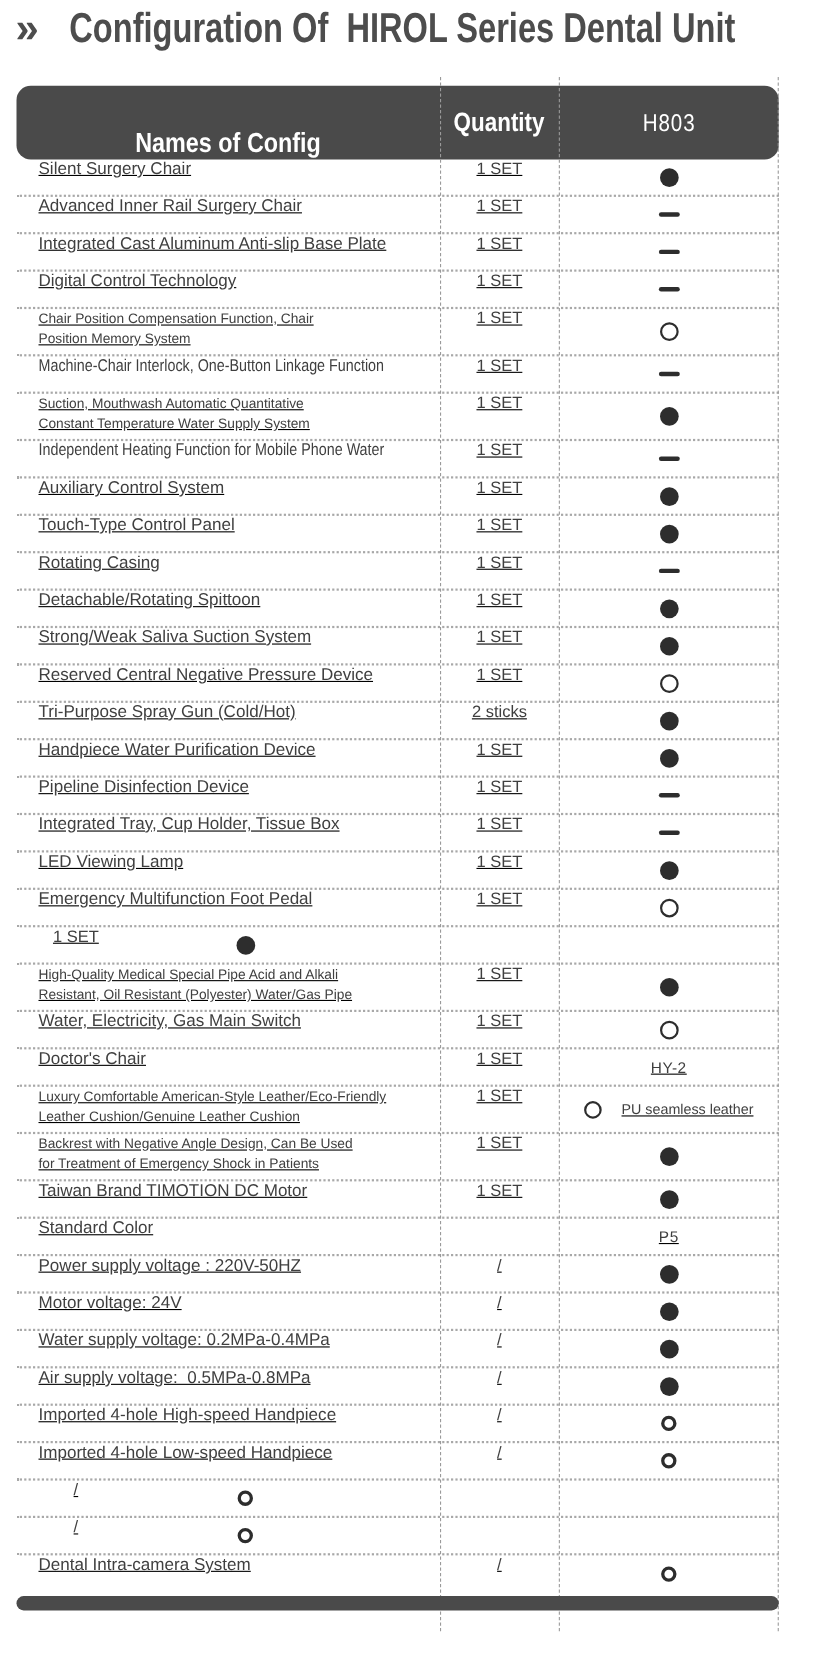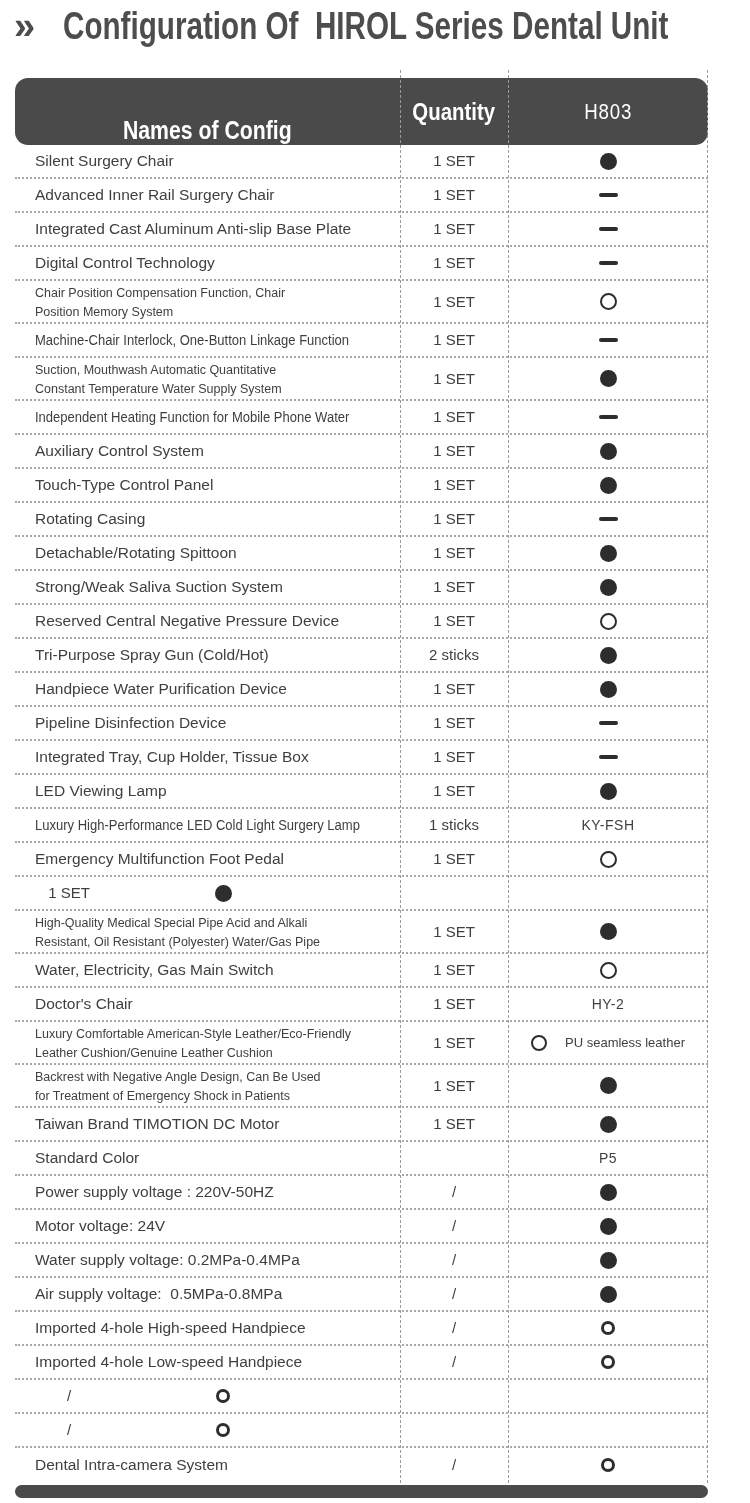--- a/index.html
+++ b/index.html
@@ -18,21 +18,21 @@
 
   .thead { position:relative; z-index:1; height:67px; background:#4a4a4a; border-radius:13px;
            display:flex; align-items:center; color:#ffffff; }
   .th { text-align:center; }
   .th-inner { display:inline-block; transform:scaleX(0.85); transform-origin:center; white-space:nowrap; }
   .th1 { width:385px; font-size:25px; font-weight:bold;margin-top:38px; }
   .th2 { width:108px; font-size:24px; font-weight:bold; }
   .th3 { width:200px; font-size:22px; font-weight:normal; letter-spacing:1px; }
 
   .tbody { position:relative; }
-  .row { display:flex; align-items:center; height:34px; border-bottom:2px dotted #a8a8a8; }
+  .row { display:flex; height:34px; border-bottom:2px dotted #a8a8a8;text-decoration:underline; }
   .row.tall { height:43px; }
   .row:last-child { border-bottom:none; }
 
   .c-name { width:385px; padding-left:20px; }
   .c-qty  { width:108px; text-align:center; }
   .c-mark { width:200px; display:flex; justify-content:center; align-items:center; }
 
   .name { font-size:15.5px; color:#3f3f3f; white-space:pre-wrap; line-height:1.2; }
   .tall .name { font-size:12.5px; line-height:1.32; }
   .name.condensed { display:inline-block; font-size:15.5px; white-space:nowrap;
@@ -303,31 +303,20 @@
       <span class="name">LED Viewing Lamp</span>
     </div>
     <div class="c-qty">
       <span class="qty">1 SET</span>
     </div>
     <div class="c-mark">
           <span class="m-filled"></span>
         </div>
   </div>
 
-  <div class="row">
-    <div class="c-name">
-      <span class="name condensed">Luxury High-Performance LED Cold Light Surgery Lamp</span>
-    </div>
-    <div class="c-qty">
-      <span class="qty">1 sticks</span>
-    </div>
-    <div class="c-mark">
-          <span class="m-text">KY-FSH</span>
-        </div>
-  </div>
 
   <div class="row">
     <div class="c-name">
       <span class="name">Emergency Multifunction Foot Pedal</span>
     </div>
     <div class="c-qty">
       <span class="qty">1 SET</span>
     </div>
     <div class="c-mark">
           <span class="m-open"></span>

